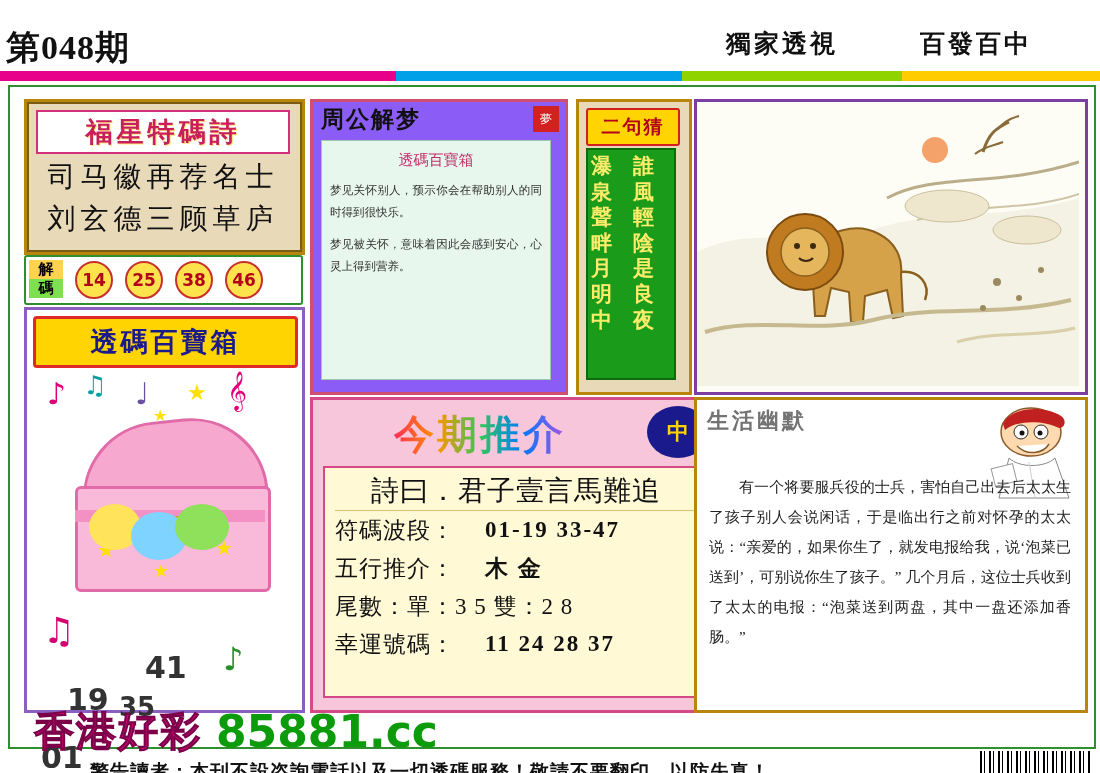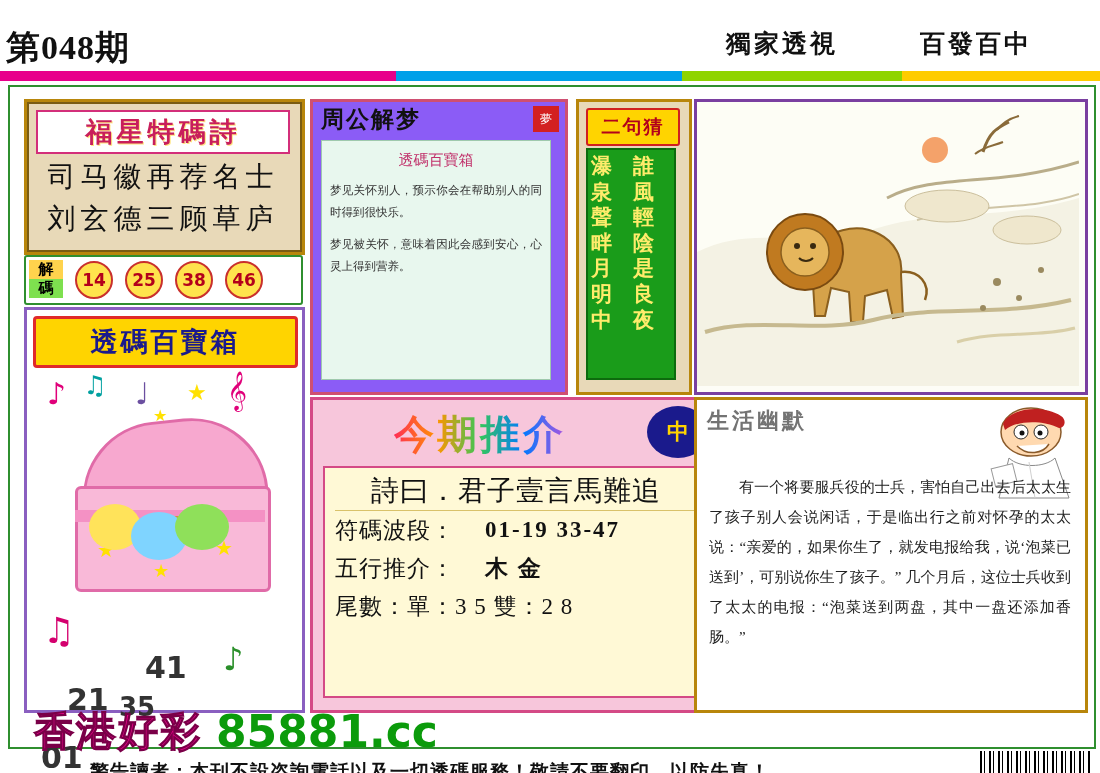--- a/index.html
+++ b/index.html
@@ -353,21 +353,21 @@
         <div class="lock"></div>
         <div class="star" style="left:22px;top:118px;color:#ffe100;font-size:20px;">★</div>
         <div class="star" style="left:140px;top:116px;color:#ffe100;font-size:20px;">★</div>
         <div class="star" style="left:78px;top:140px;color:#ffe100;font-size:18px;">★</div>
         <div class="bigegg" style="left:14px;top:84px;width:52px;height:46px;background:#ffe35a;"></div>
         <div class="bigegg" style="left:56px;top:92px;width:56px;height:48px;background:#7fd4ff;"></div>
         <div class="bigegg" style="left:100px;top:84px;width:54px;height:46px;background:#8fe05a;"></div>
       </div>
 
       <div class="numfloat" style="left:118px;top:340px;font-size:30px;">41</div>
-      <div class="numfloat" style="left:40px;top:372px;font-size:30px;">21</div>
+      <div class="numfloat" style="left:40px;top:372px;font-size:30px;">19</div>
       <div class="numfloat" style="left:92px;top:382px;font-size:26px;">35</div>
       <div class="numfloat" style="left:14px;top:430px;font-size:30px;">01</div>
     </div>
 
     <div class="dream">
       <div class="dhdr">
         <div class="dt">周公解梦</div>
       </div>
       <div class="seal">夢</div>
       <div class="dbody">
@@ -400,20 +400,24 @@
           <span class="lab">符碼波段：</span>
           <span class="val">01-19  33-47</span>
         </div>
         <div class="trow">
           <span class="lab">五行推介：</span>
           <span class="val">木  金</span>
         </div>
         <div class="trow">
           <span class="lab" style="min-width:0">尾數：單：3 5 雙：2 8</span>
         </div>
+        <div class="trow">
+          <span class="lab">幸運號碼：</span>
+          <span class="val">11 24 28 37</span>
+        </div>
       </div>
     </div>
 
     <div class="pic">
       <svg width="382" height="284" viewBox="0 0 382 284">
         <rect x="0" y="0" width="382" height="284" fill="#fdfdf5"></rect>
         <path d="M0 150 C60 120,120 150,170 130 C230 106,300 120,382 96 L382 284 L0 284 Z" fill="#f4f2e4"></path>
         <path d="M190 96 C240 70,300 86,382 60" stroke="#b9ad8a" stroke-width="3" fill="none"></path>
         <path d="M220 118 C280 100,330 110,382 92" stroke="#cfc5a6" stroke-width="2" fill="none"></path>
         <ellipse cx="250" cy="104" rx="42" ry="16" fill="#efe7cd" stroke="#cbbf9c"></ellipse>

